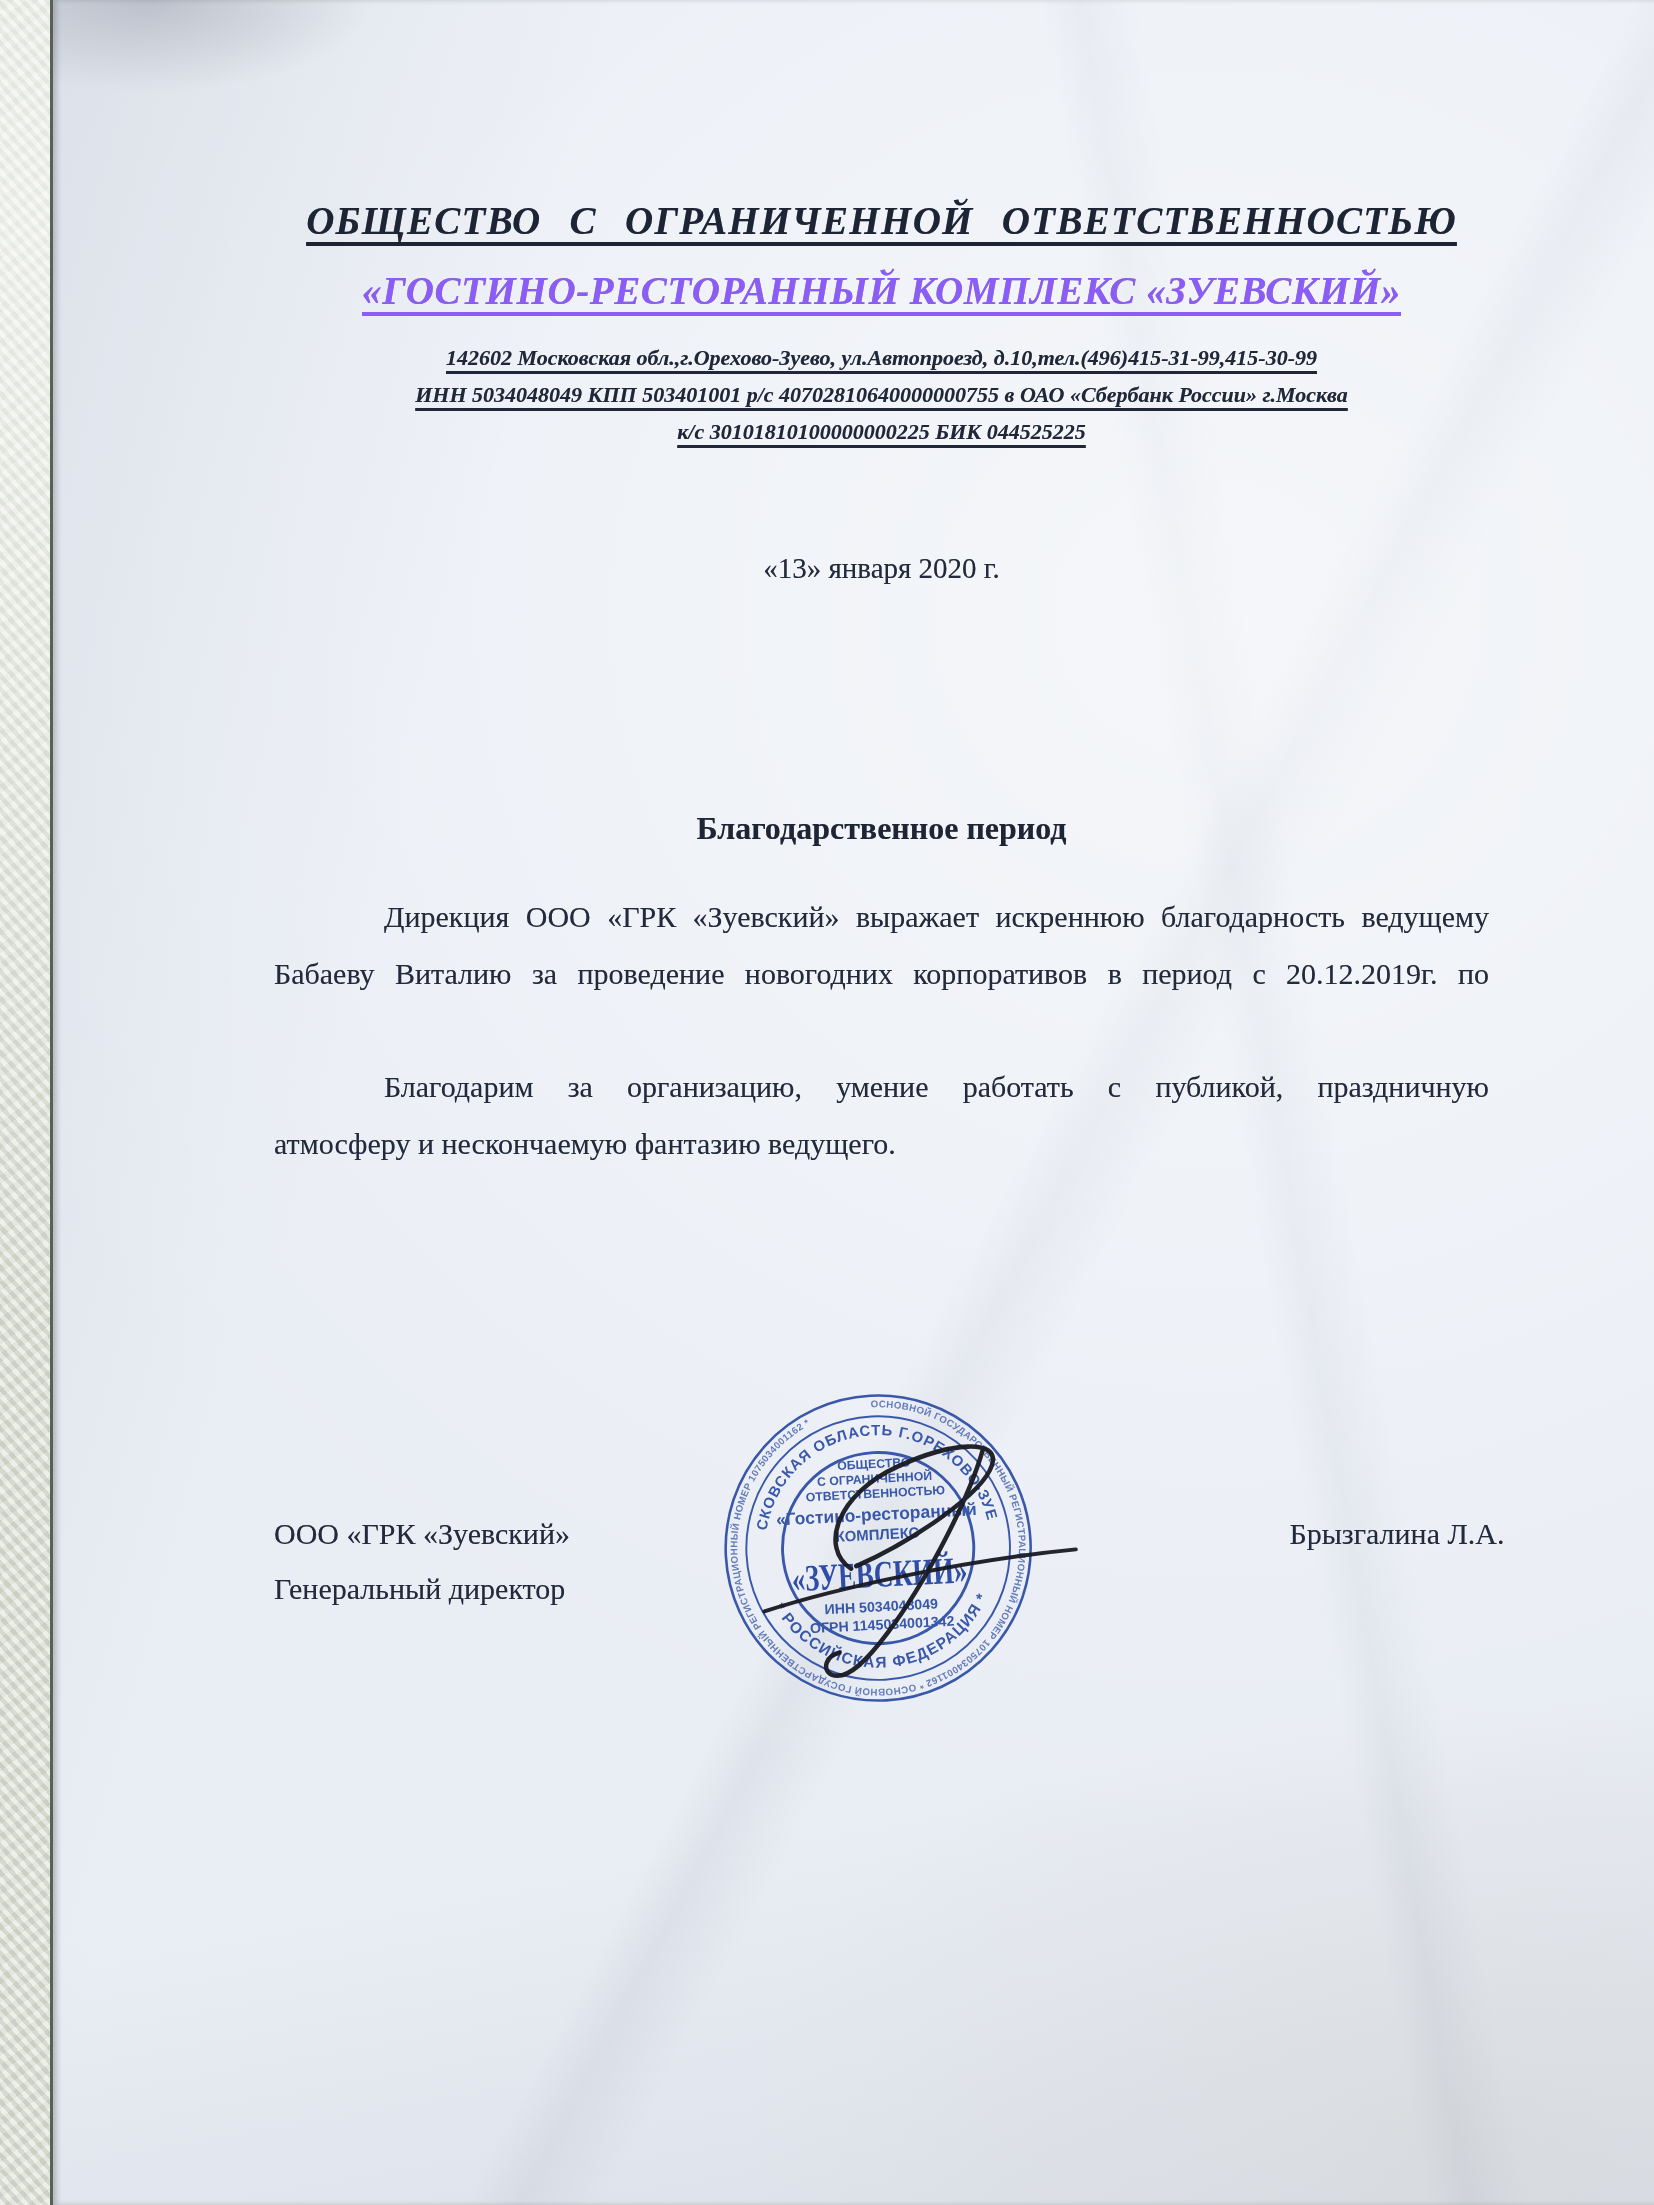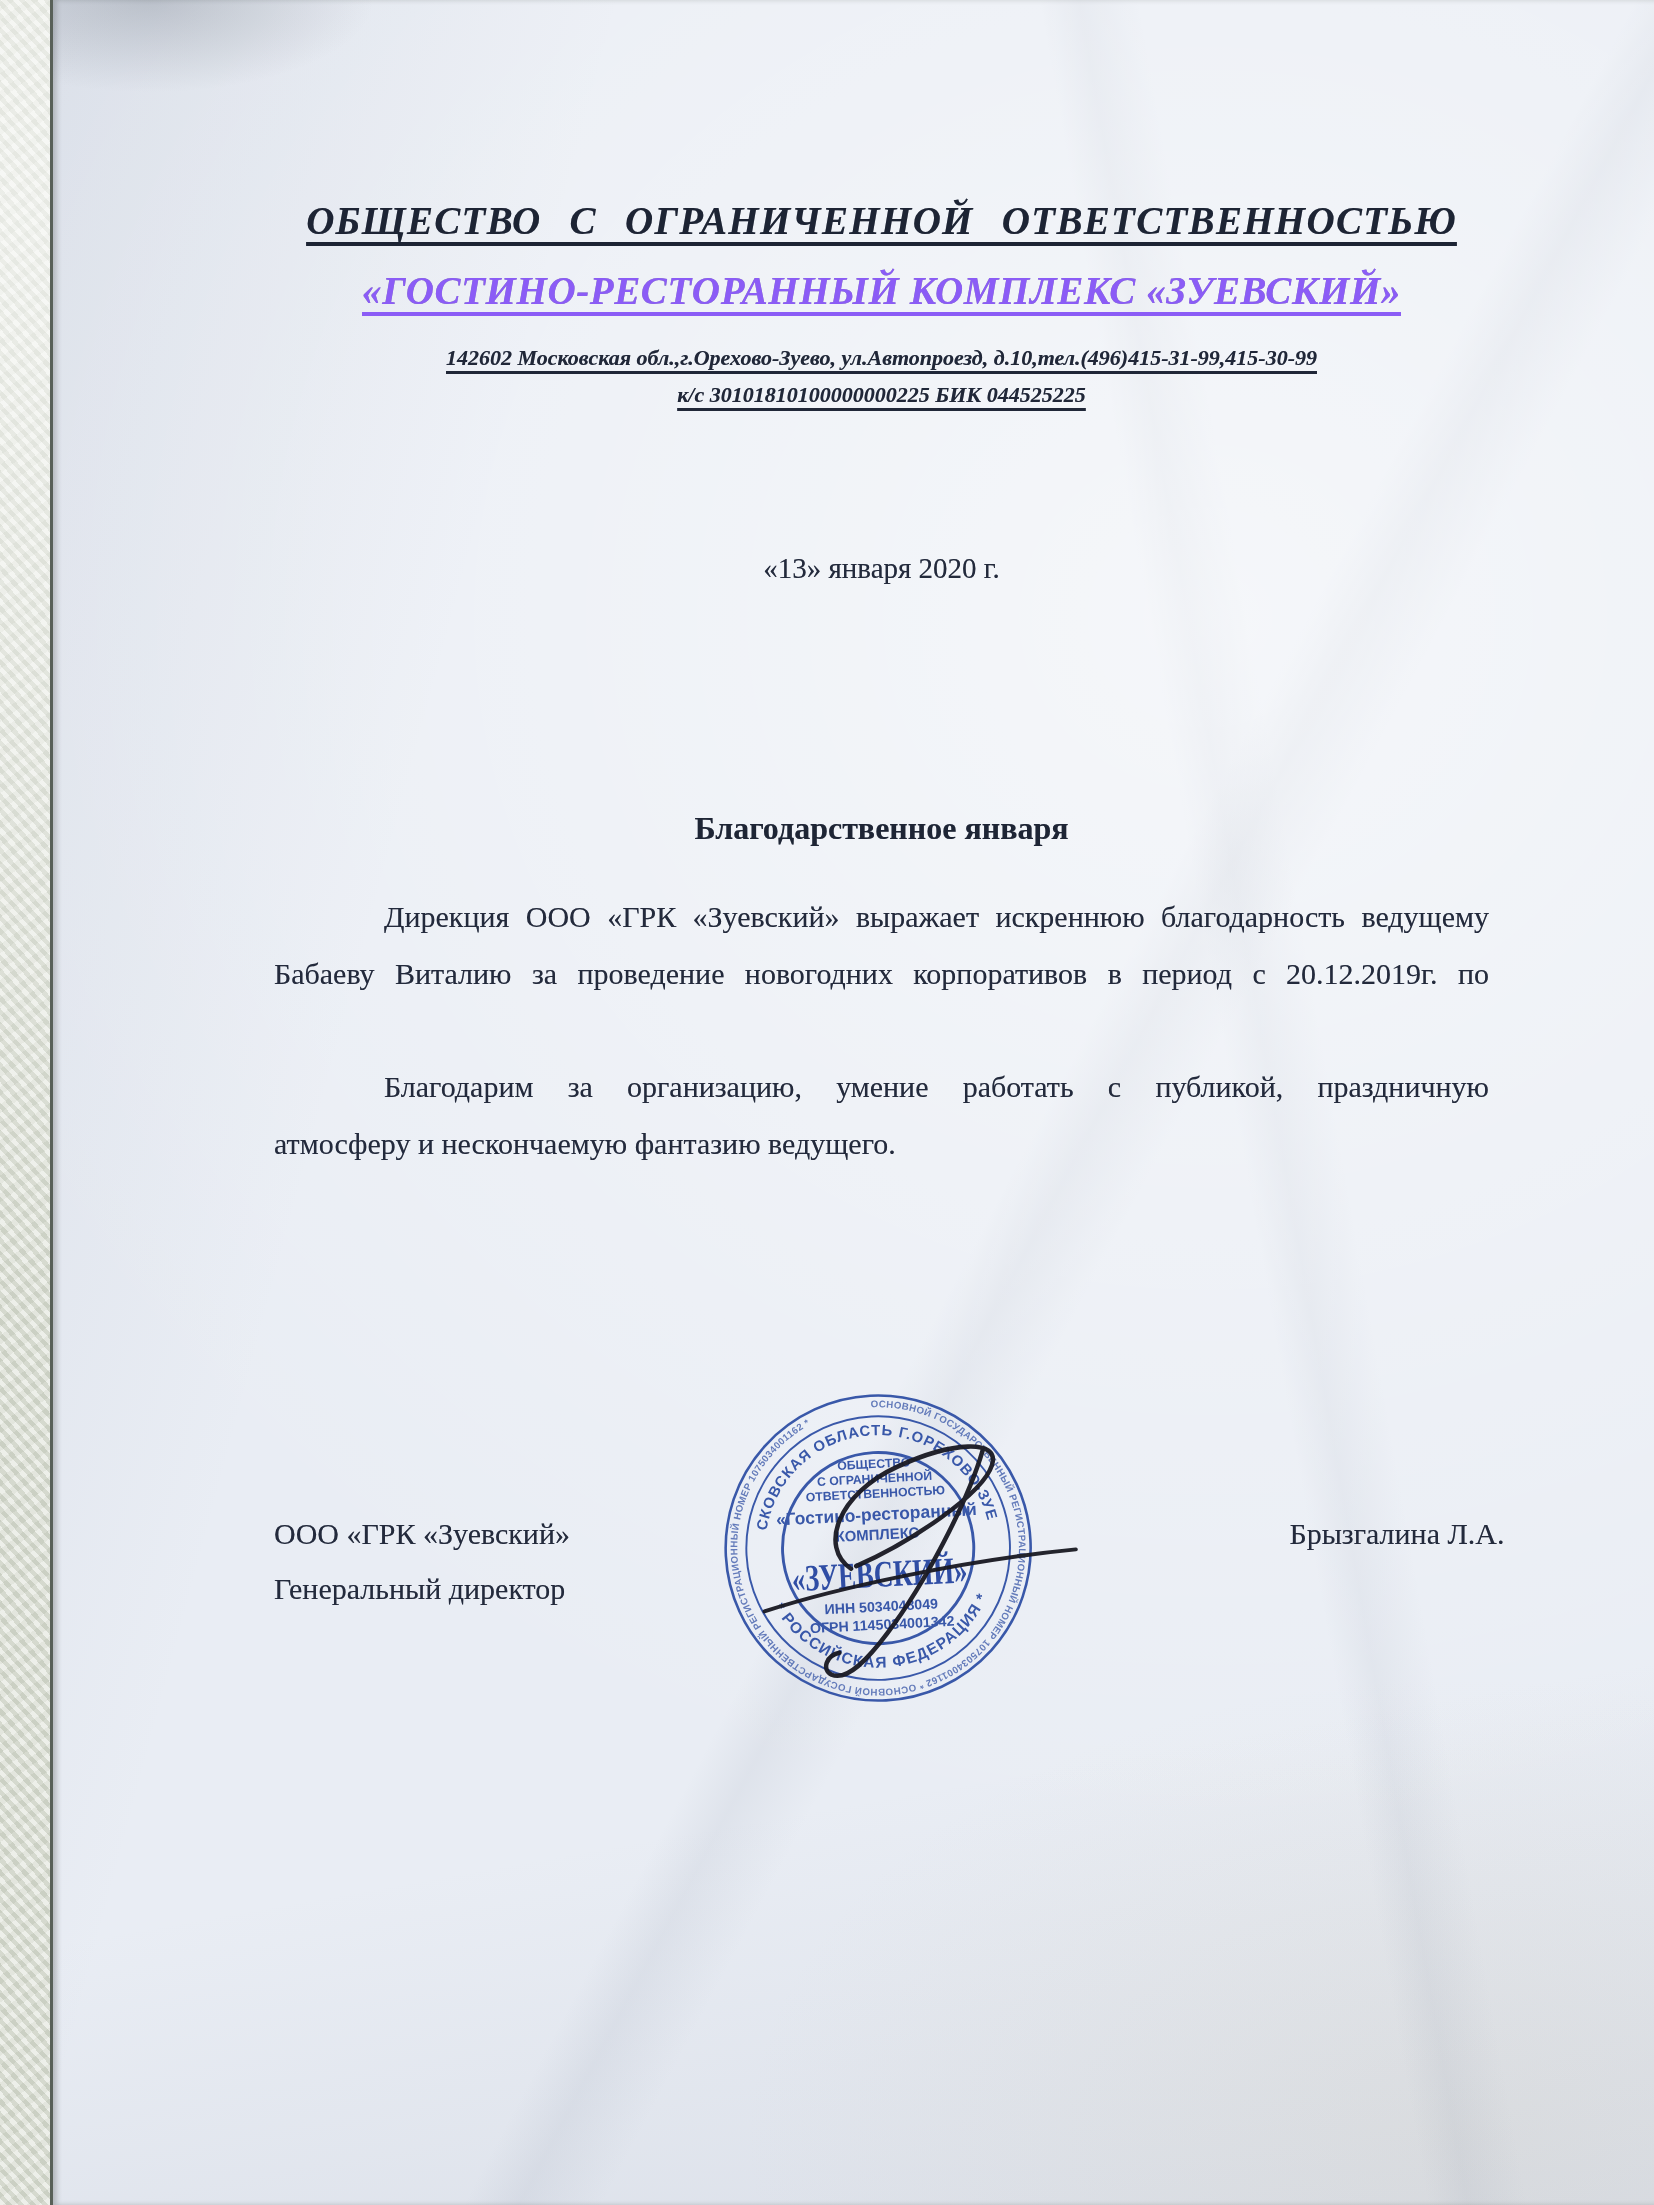--- a/index.html
+++ b/index.html
@@ -64,26 +64,27 @@
     <div class="shading"></div>
 
     <div class="col">
 
       <div class="abs head h1 ink"><span class="u">ОБЩЕСТВО С ОГРАНИЧЕННОЙ ОТВЕТСТВЕННОСТЬЮ</span></div>
 
       <div class="abs head h2 ink"><span class="u">«ГОСТИНО-РЕСТОРАННЫЙ КОМПЛЕКС «ЗУЕВСКИЙ»</span></div>
 
       <div class="abs head addr ink">
         <div><span class="u2">142602 Московская обл.,г.Орехово-Зуево, ул.Автопроезд, д.10,тел.(496)415-31-99,415-30-99</span></div>
+        <div><span class="u2">ИНН 5034048049 КПП 503401001 р/с 40702810640000000755 в ОАО «Сбербанк России» г.Москва</span></div>
         <div><span class="u2">к/с 30101810100000000225 БИК 044525225</span></div>
       </div>
 
       <div class="abs date ink">«13» января 2020 г.</div>
 
-      <div class="abs title ink">Благодарственное января</div>
+      <div class="abs title ink">Благодарственное период</div>
 
       <div class="abs para p1 ink">
         <div class="jl ind">Дирекция ООО «ГРК «Зуевский» выражает искреннюю благодарность ведущему</div>
         <div class="jl">Бабаеву Виталию за проведение новогодних корпоративов в период с 20.12.2019г. по</div>
       </div>
 
       <div class="abs para p2 ink">
         <div class="jl ind">Благодарим за организацию, умение работать с публикой, праздничную</div>
         <div class="ll">атмосферу и нескончаемую фантазию ведущего.</div>
       </div>

